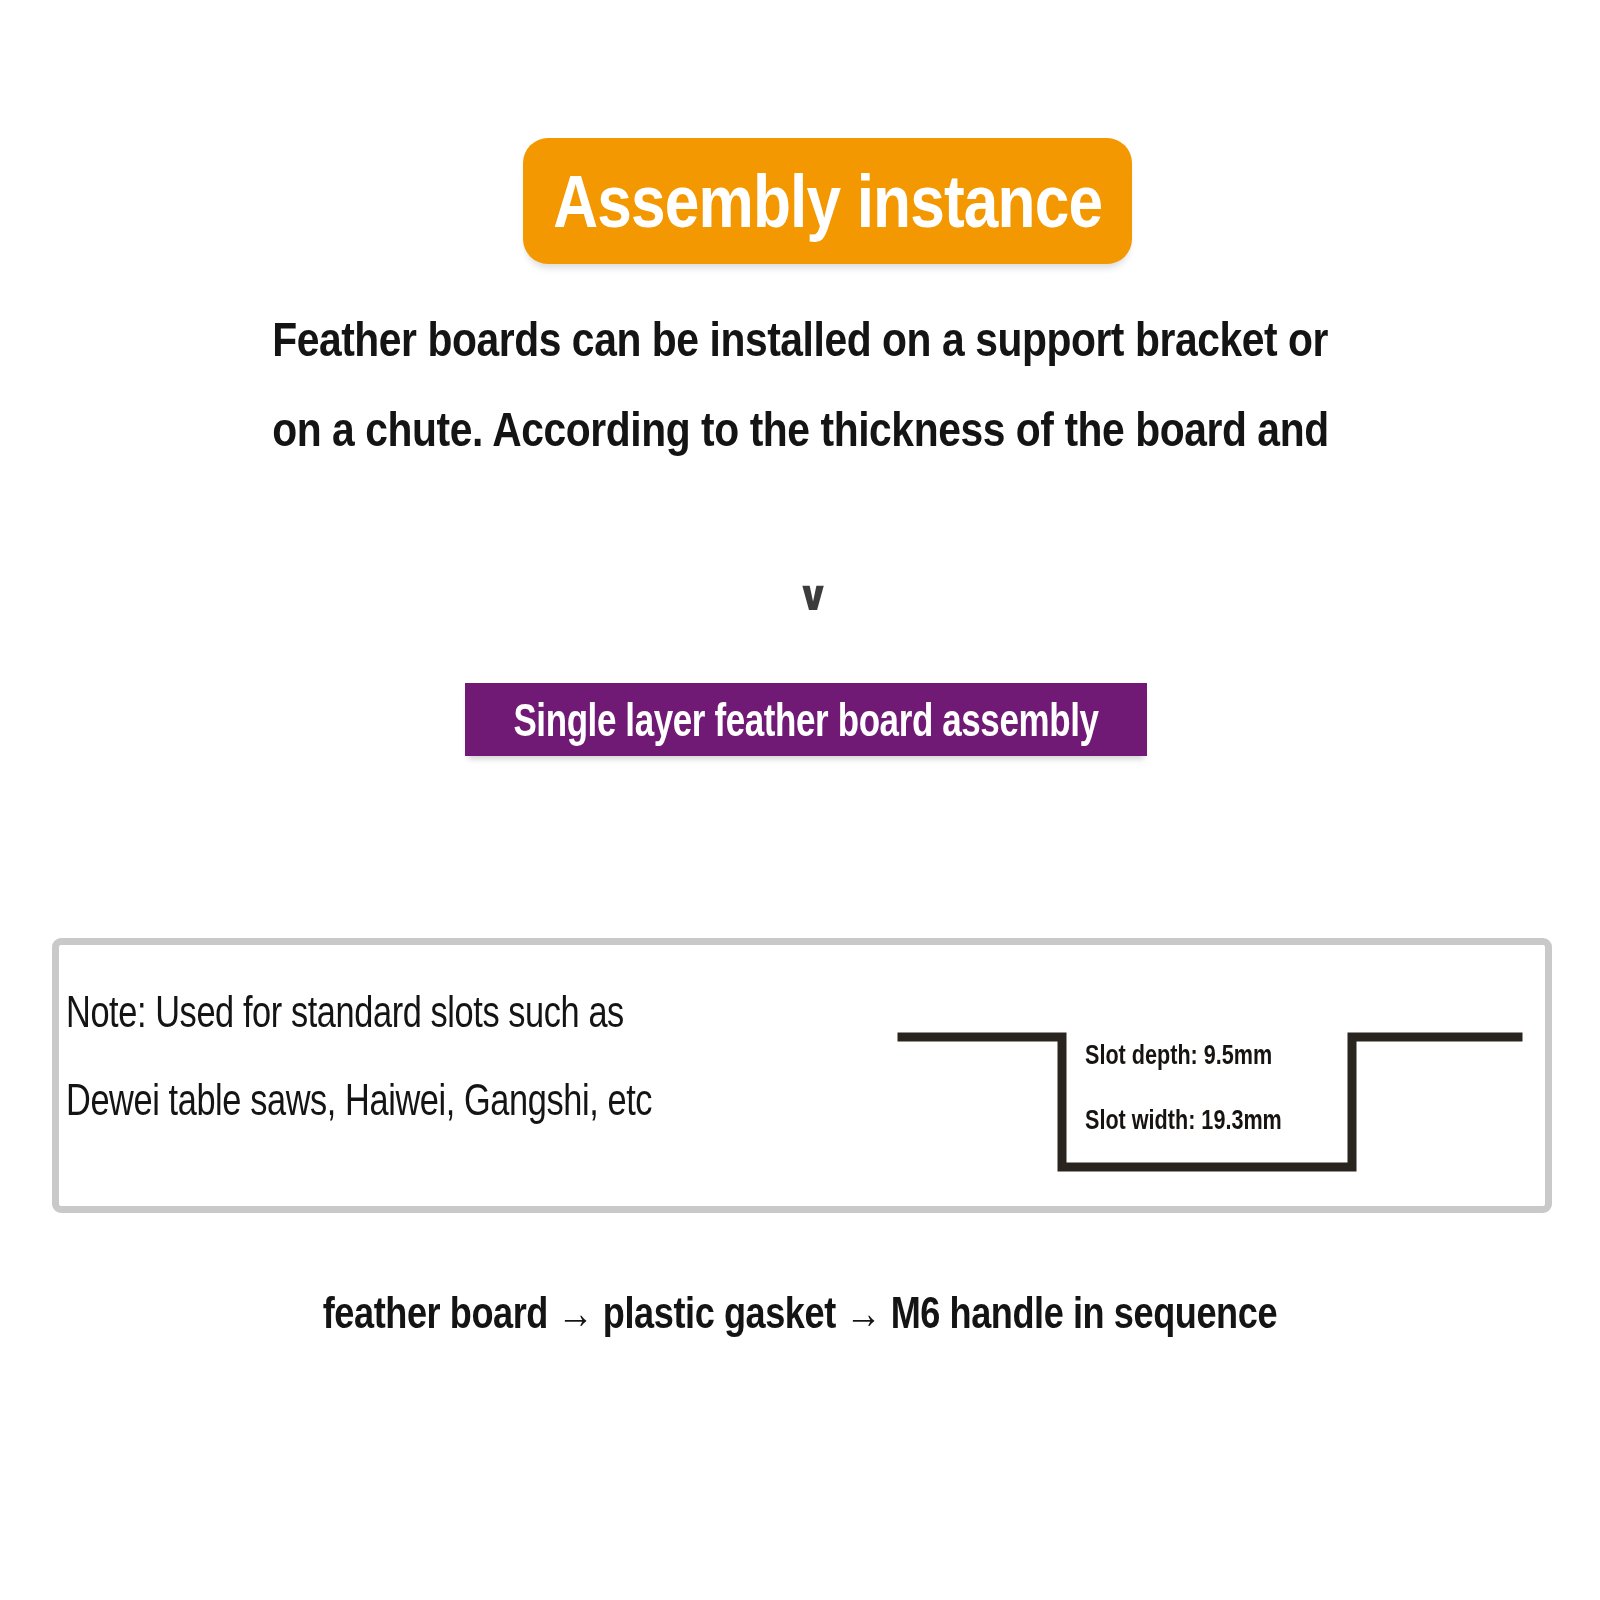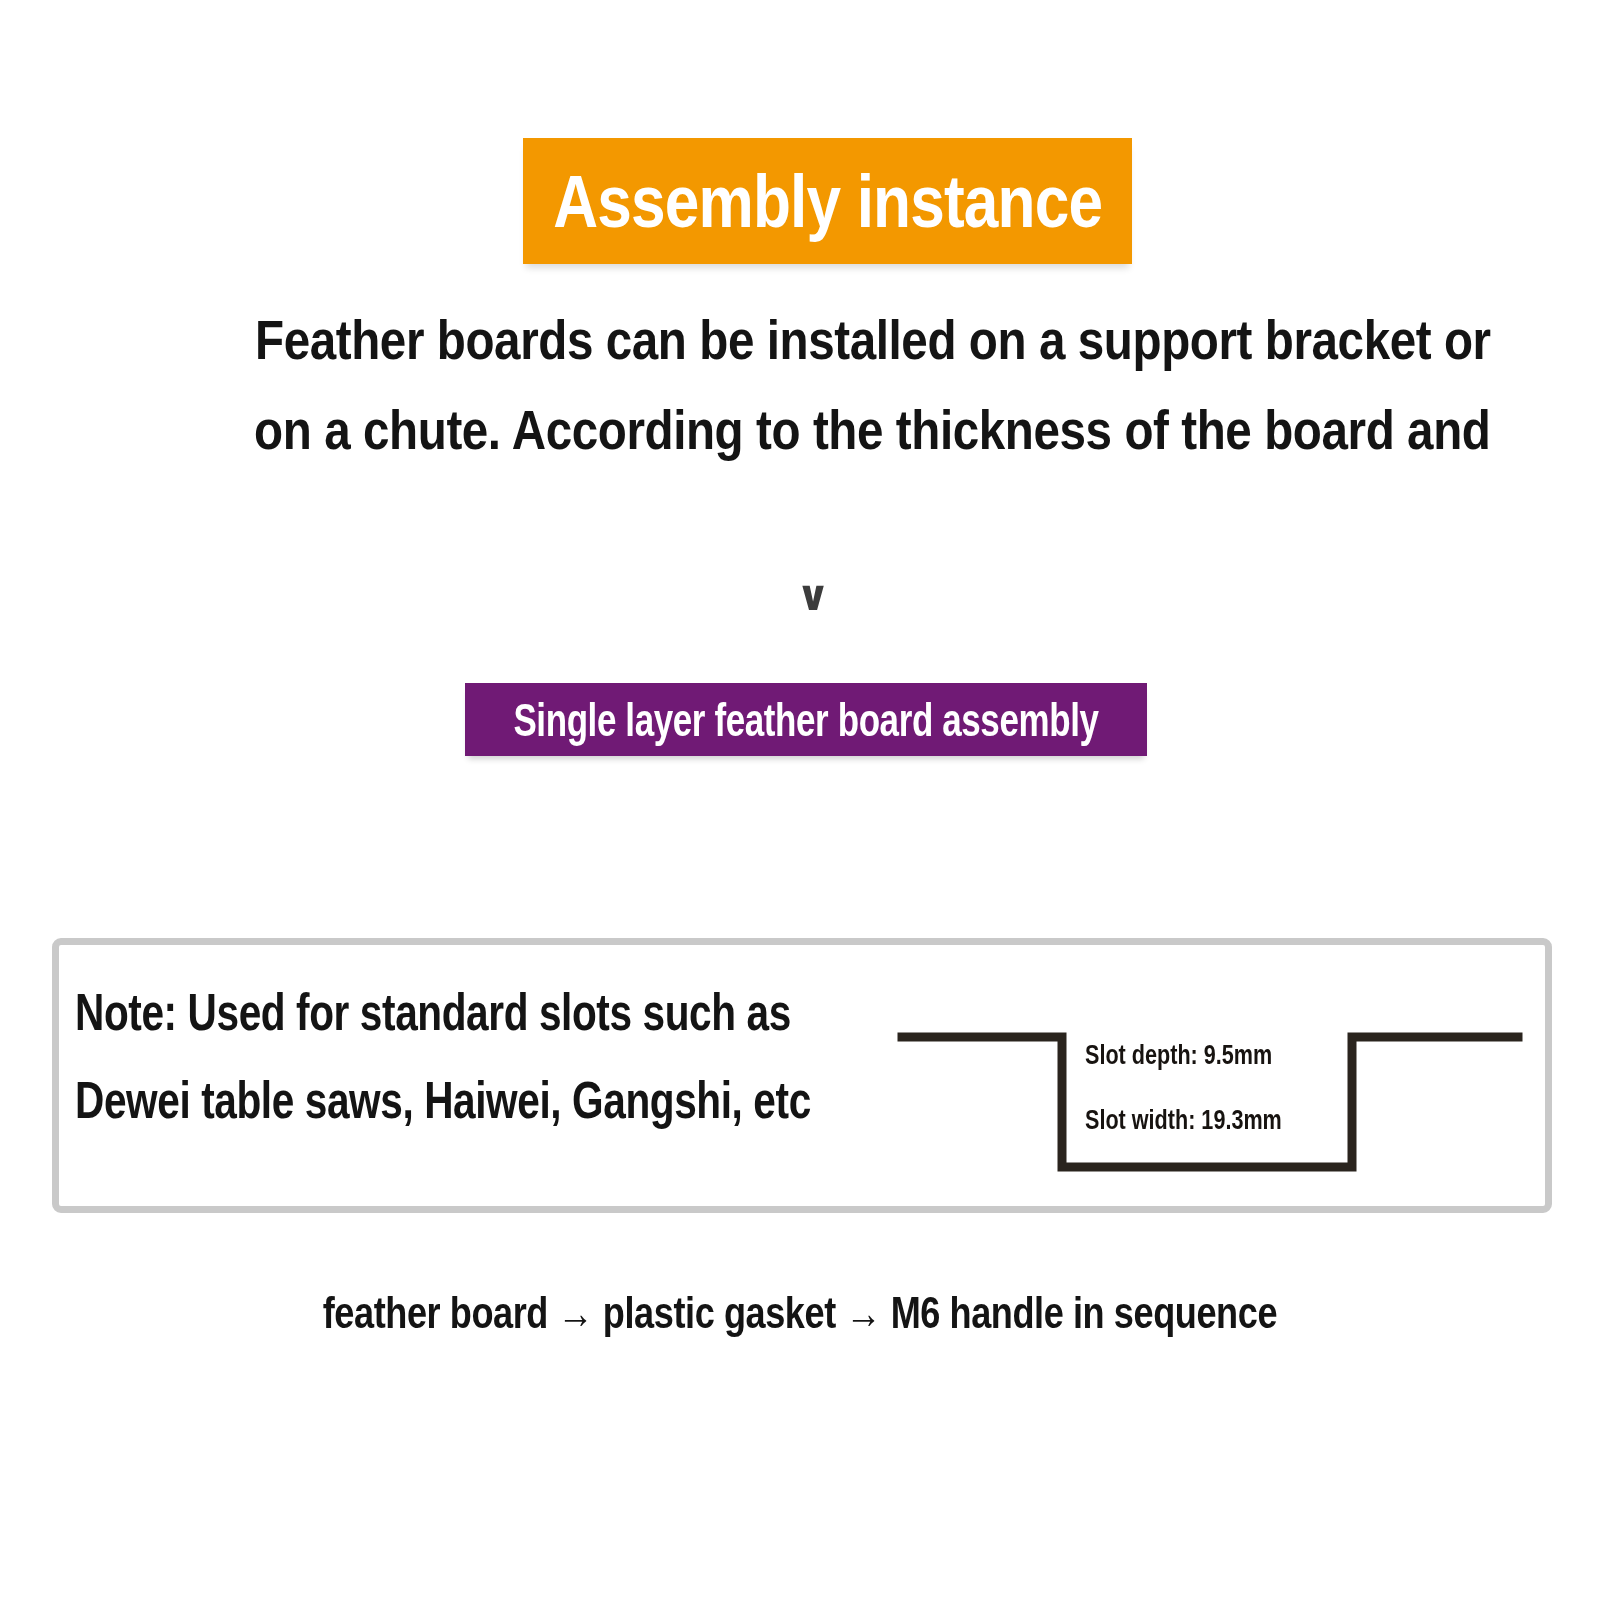--- a/index.html
+++ b/index.html
@@ -27,22 +27,22 @@
     white-space: nowrap;
     letter-spacing: -1px;
     transform: scaleX(0.84);
     transform-origin: center;
   }
 
   
   .intro {
     position: absolute;
     left: 0; top: 295px; width: 1600px;
-    text-align: right;
-    font-size: 56px;
+    text-align: center;
+    font-size: 48px;
     font-weight: 700;
     line-height: 90px;
     color: #141414;
   }
   .intro .line span {
     display: inline-block;
     white-space: nowrap;
     letter-spacing: -0.5px;
     transform: scaleX(0.85);
     transform-origin: center;
@@ -83,23 +83,23 @@
     position: absolute;
     left: 52px; top: 938px;
     width: 1500px; height: 275px;
     box-sizing: border-box;
     border: 7px solid #c9c9c9;
     border-radius: 9px;
     background: #ffffff;
   }
   .note-text {
     position: absolute;
-    left: 75px; top: 968px;
-    font-size: 52px;
-    font-weight: 700;
+    left: 66px; top: 968px;
+    font-size: 44px;
+    font-weight: 400;
     line-height: 88px;
     color: #141414;
     white-space: nowrap;
   }
   .note-text .line span {
     display: inline-block;
     letter-spacing: -0.5px;
     transform: scaleX(0.78);
     transform-origin: left center;
   }
@@ -143,21 +143,21 @@
     letter-spacing: -0.5px;
     transform: scaleX(0.82);
     transform-origin: center;
   }
 </style>
 </head>
 <body>
 
 <div id="canvas">
 
-  <div class="title-banner" style="background-color: rgb(243, 152, 0); color: rgb(255, 255, 255);">
+  <div class="title-banner" style="background-color: rgb(243, 152, 0); color: rgb(255, 255, 255); border-radius: 25px;">
     <div class="txt">Assembly instance</div>
   </div>
 
   <div class="intro">
     <div class="line"><span>Feather boards can be installed on a support bracket or</span></div>
     <div class="line"><span>on a chute. According to the thickness of the board and</span></div>
   </div>
 
   <div class="divider">∨</div>
 

